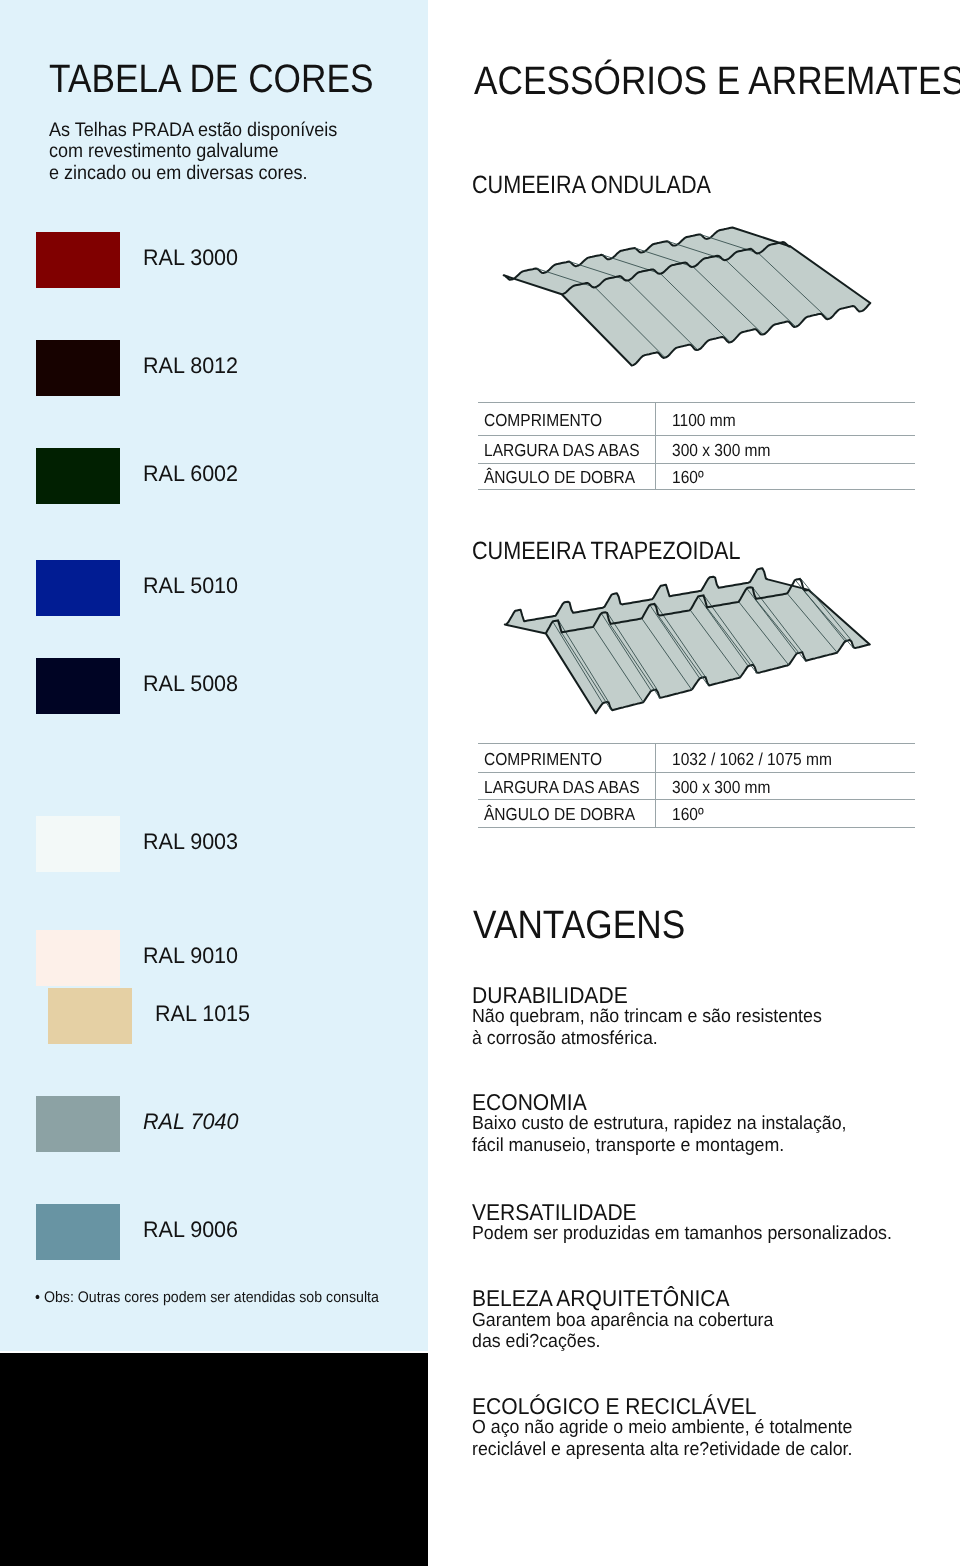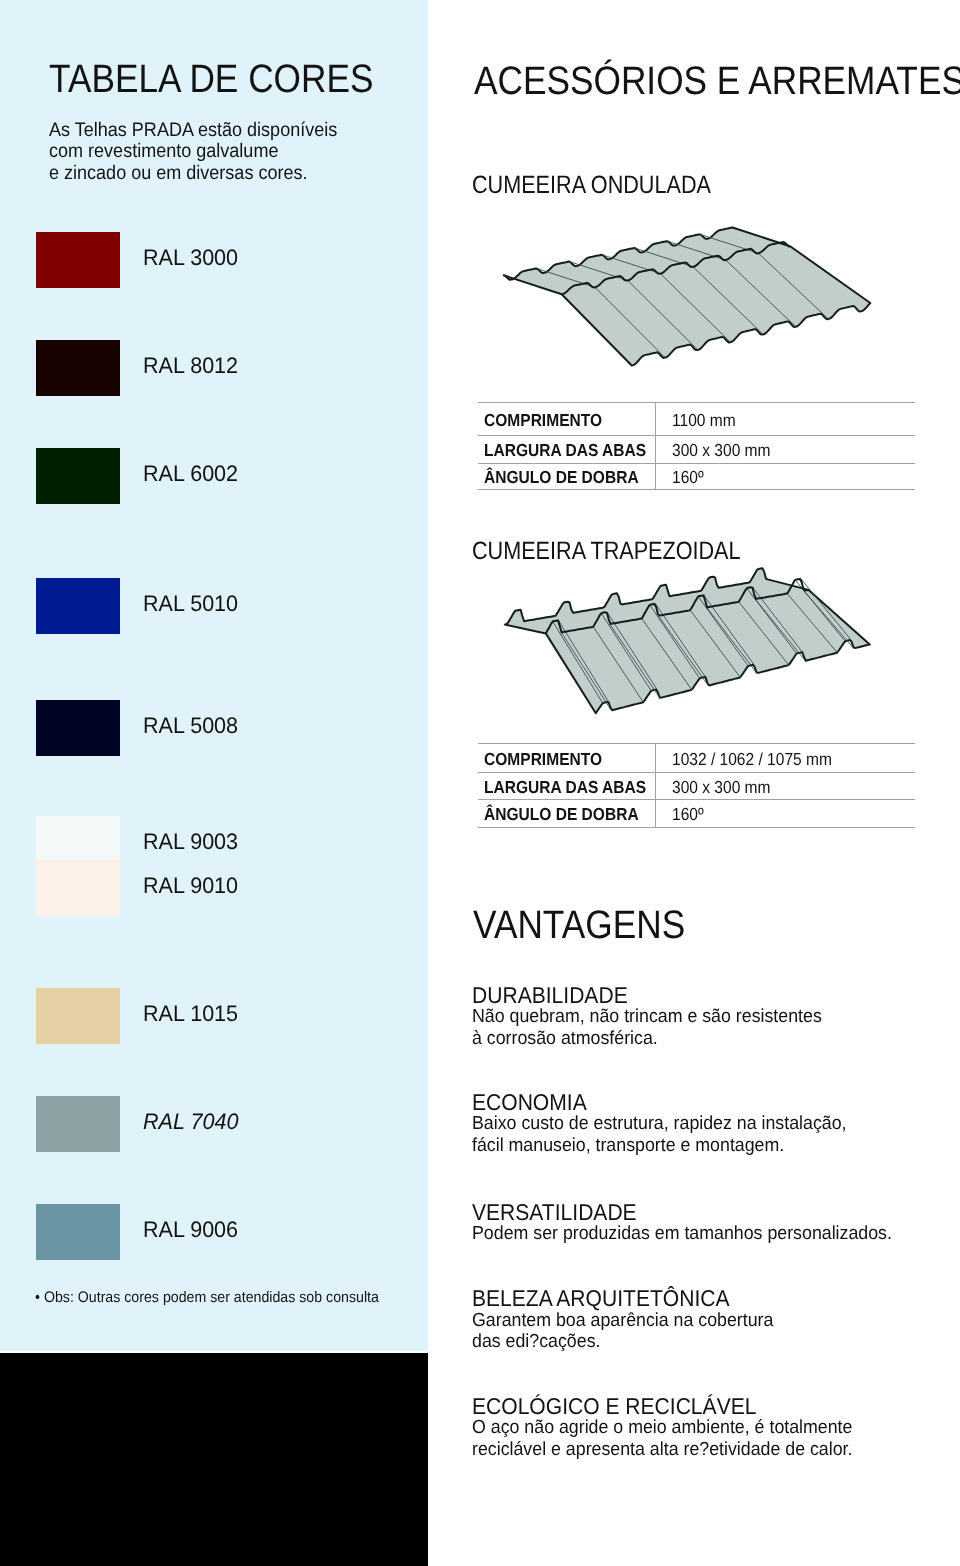--- a/index.html
+++ b/index.html
@@ -15,21 +15,21 @@
 #vt{left:473px;top:905.5px;}
 #intro{position:absolute;left:49.4px;top:119.5px;font-size:19.6px;line-height:21.5px;transform:scaleX(0.92);transform-origin:0 0;}
 .swrow{position:absolute;left:0;width:490px;height:56px;}
 .sw{position:absolute;left:36px;top:0;width:84px;height:56px;}
 .swl{position:absolute;left:142.7px;top:0;font-size:22.4px;height:56px;line-height:51px;white-space:nowrap;transform:scaleX(0.963);transform-origin:0 0;}
 #note{position:absolute;left:35px;top:1289.5px;font-size:15.3px;white-space:nowrap;line-height:1;transform:scaleX(0.927);transform-origin:0 0;}
 .pname{position:absolute;left:471.5px;font-size:25.1px;white-space:nowrap;line-height:1;transform:scaleX(0.861);transform-origin:0 0;}
 .spec{position:absolute;left:477.5px;width:437px;border-top:1px solid #9aa5a8;border-bottom:1px solid #9aa5a8;}
 .specrow{display:flex;box-sizing:border-box;}
 .specrow+.specrow{border-top:1px solid #9aa5a8;text-align:right;}
-.spk{width:178px;box-sizing:border-box;white-space:nowrap;border-right:1px solid #9aa5a8;display:flex;align-items:center;padding-left:6.5px;font-weight:bold;}
+.spk{width:178px;box-sizing:border-box;white-space:nowrap;border-right:1px solid #9aa5a8;display:flex;align-items:center;padding-left:6.5px;}
 .spk>span,.spv>span{font-size:17.4px;display:inline-block;transform:scaleX(0.894) translateY(1.2px);transform-origin:0 0;}
 .spv{white-space:nowrap;display:flex;align-items:center;padding-left:16.5px;}
 .adv{position:absolute;left:472px;}
 .advh{font-size:22.8px;white-space:nowrap;line-height:1;height:22.5px;transform:scaleX(0.924);transform-origin:0 0;}
 .advl{font-size:18.9px;line-height:21.6px;white-space:nowrap;transform:scaleX(0.941);transform-origin:0 0;}
 svg.ill{position:absolute;left:0;top:0;}
 </style>
 </head>
 <body>
 
@@ -48,37 +48,37 @@
       <div class="swl">RAL 3000</div>
     </div>
     <div class="swrow" style="top: 340.4px;">
       <div class="sw" style="background: rgb(23, 2, 0);"></div>
       <div class="swl">RAL 8012</div>
     </div>
     <div class="swrow" style="top: 448.4px; padding-left: 32px;">
       <div class="sw" style="background: rgb(1, 32, 1);"></div>
       <div class="swl">RAL 6002</div>
     </div>
-    <div class="swrow" style="top: 578px;">
+    <div class="swrow" style="top: 560px;">
       <div class="sw" style="background: rgb(1, 28, 147);"></div>
       <div class="swl">RAL 5010</div>
     </div>
-    <div class="swrow" style="top: 700px;">
+    <div class="swrow" style="top: 658px;">
       <div class="sw" style="background: rgb(0, 4, 36);"></div>
       <div class="swl">RAL 5008</div>
     </div>
     <div class="swrow" style="top: 816px;">
       <div class="sw" style="background: rgb(243, 249, 248);"></div>
       <div class="swl">RAL 9003</div>
     </div>
-    <div class="swrow" style="top: 860px;">
+    <div class="swrow" style="top: 930px;">
       <div class="sw" style="background: rgb(253, 240, 233);"></div>
       <div class="swl">RAL 9010</div>
     </div>
-    <div class="swrow" style="top: 988.4px;">
+    <div class="swrow" style="top: 988.4px; margin-left: 12px;">
       <div class="sw" style="background: rgb(229, 208, 164);"></div>
       <div class="swl">RAL 1015</div>
     </div>
     <div class="swrow" style="top: 1096.4px; font-style: italic;">
       <div class="sw" style="background: rgb(140, 162, 164);"></div>
       <div class="swl">RAL 7040</div>
     </div>
     <div class="swrow" style="top: 1204.4px;">
       <div class="sw" style="background: rgb(104, 148, 163);"></div>
       <div class="swl">RAL 9006</div>

